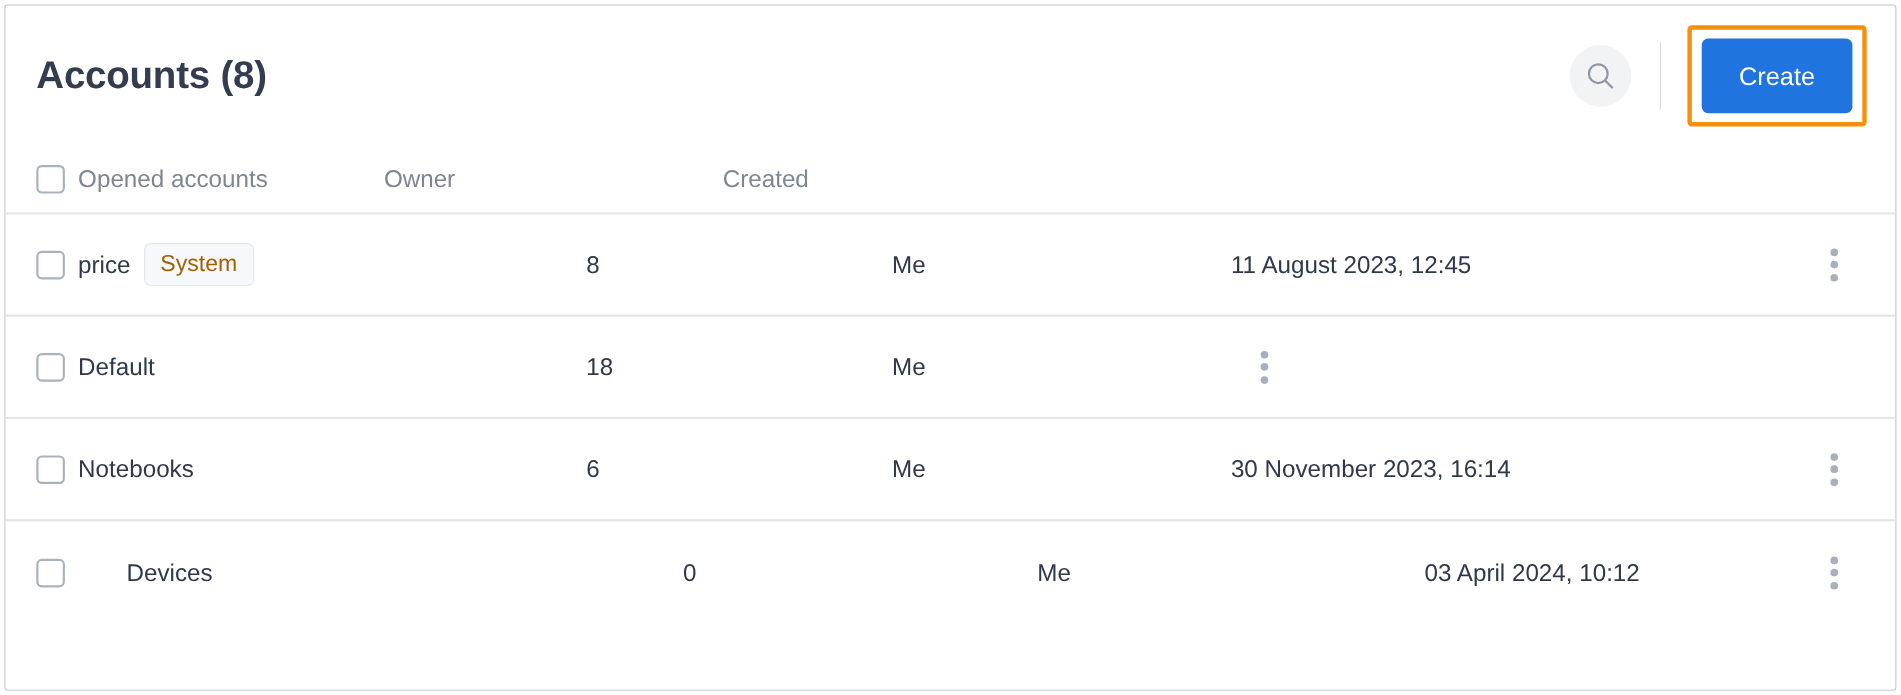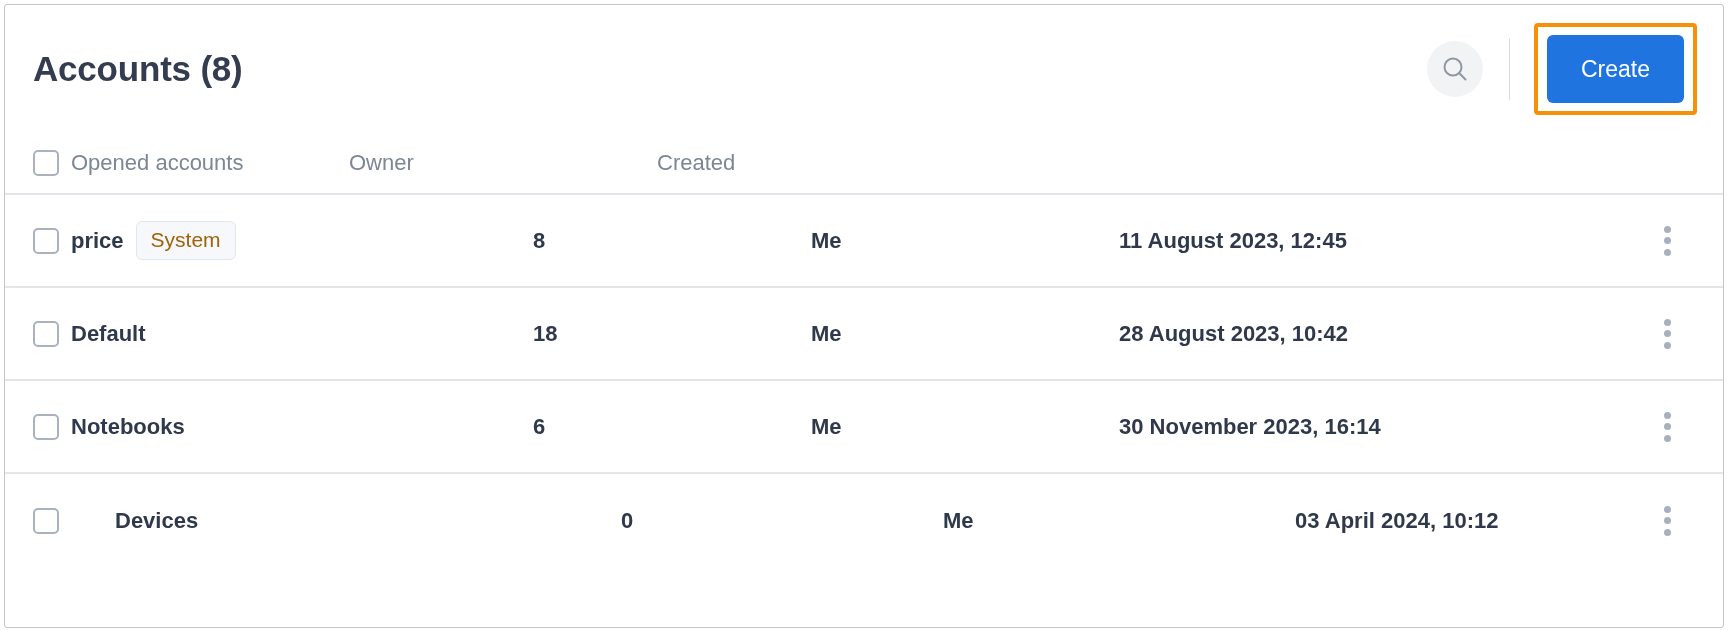--- a/index.html
+++ b/index.html
@@ -148,21 +148,21 @@
   .th {
     font-size: 22px;
     color: #7c8694;
     font-weight: normal;
     white-space: nowrap;
   }
 
   .td {
     font-size: 22px;
     color: #2f394b;
-    font-weight: bold;
+    font-weight: normal;
     white-space: nowrap;
   }
 
   .badge {
     display: inline-block;
     background: #f6f8fb;
     border: 1px solid #e2e6ed;
     border-radius: 6px;
     color: #a16207;
     font-size: 21px;
@@ -265,23 +265,20 @@
         </div>
         <div class="col-name">
           <span class="td">Default</span>
         </div>
         <div class="col-count">
           <span class="td">18</span>
         </div>
         <div class="col-owner">
           <span class="td">Me</span>
         </div>
-        <div class="col-created">
-          <span class="td">28 August 2023, 10:42</span>
-        </div>
         <div class="col-menu">
           <span class="kebab">
               <i></i>
               <i></i>
               <i></i>
             </span>
         </div>
       </div>
 
       <div class="row data-row">

